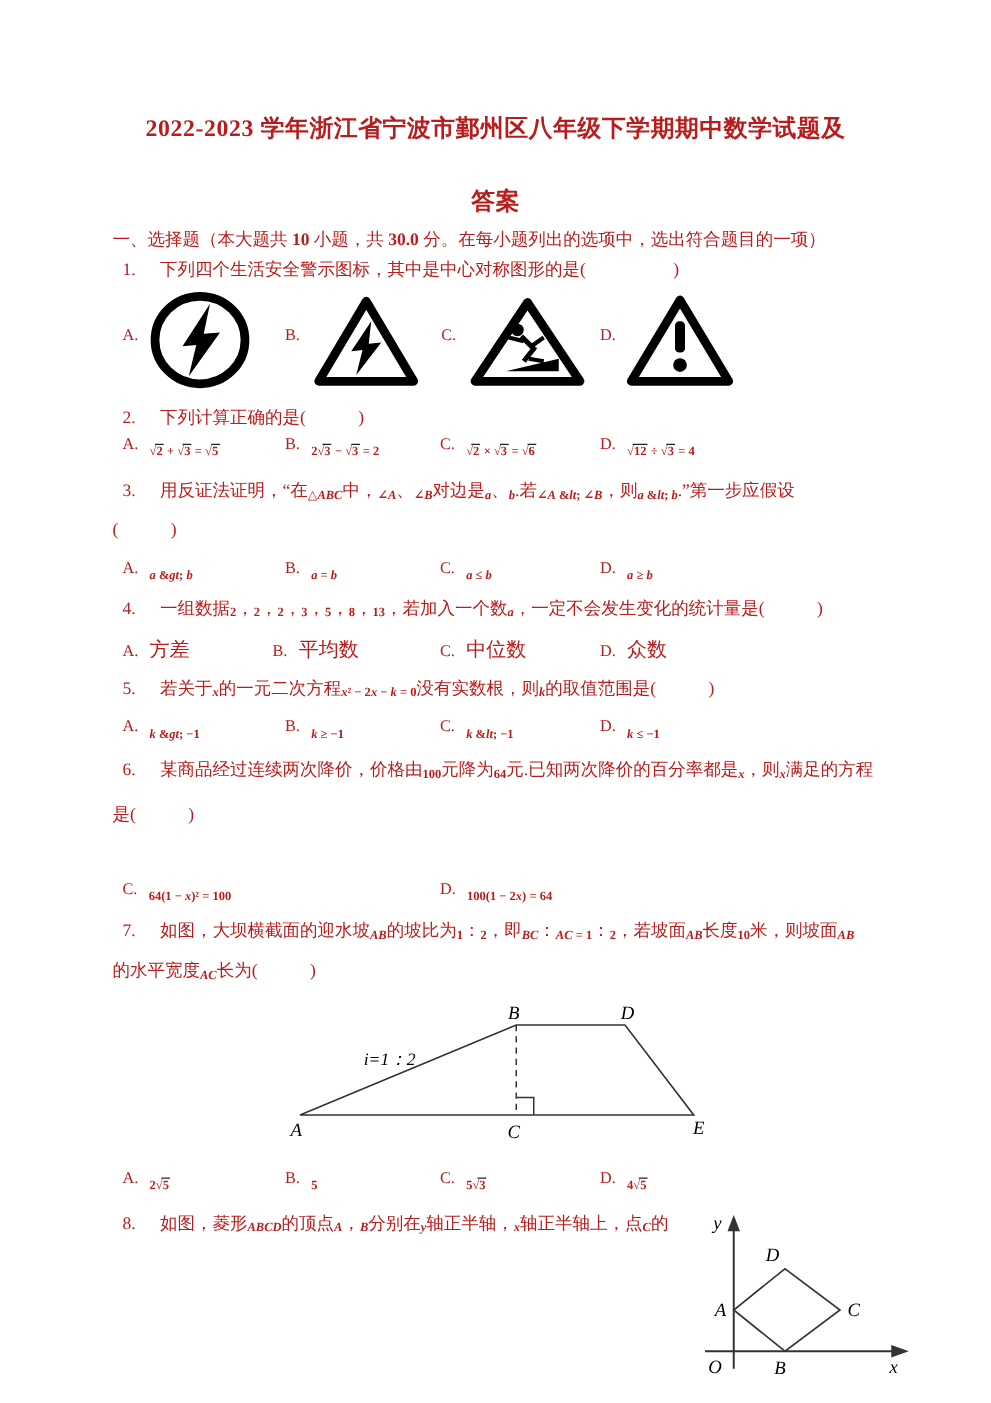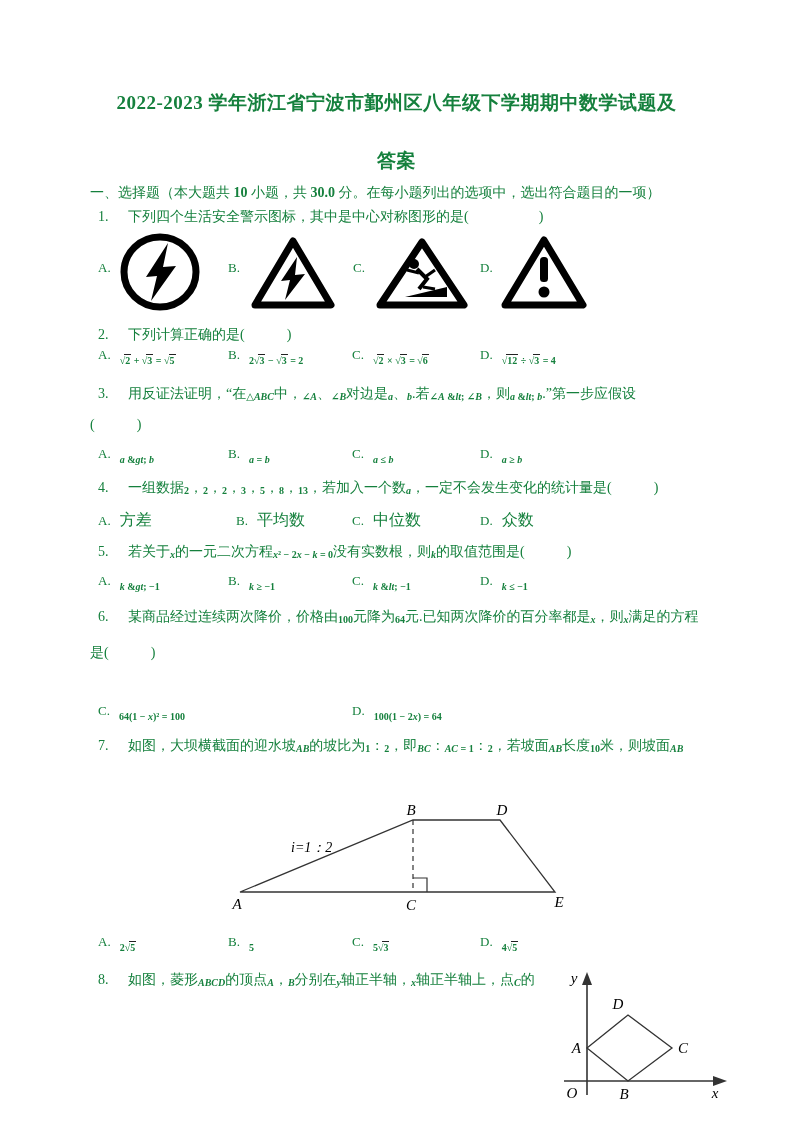--- a/index.html
+++ b/index.html
@@ -1,18 +1,18 @@
 <!DOCTYPE html>
 <html><head>
 <meta charset="utf-8">
 <style>
   html,body { margin:0; padding:0; background:#ffffff; }
   .page {
     position:relative; width:793px; height:1122px; background:#ffffff;
-    font-family:"Liberation Serif","DejaVu Serif",serif; color:#15803d; overflow:hidden;
+    font-family:"Liberation Serif","DejaVu Serif",serif; color:#b91c1c; overflow:hidden;
   }
   .abs { position:absolute; }
   .title { left:0; width:793px; text-align:center; font-size:19px; font-weight:700; letter-spacing:0.5px; white-space:nowrap; }
   .line { font-size:14px; line-height:22px; white-space:nowrap; }
   .qnum { display:inline-block; width:30px; }
   .m { font-family:"Liberation Serif","DejaVu Serif",serif; font-weight:600; font-size:10px; position:relative; top:2px; }
   .m i { font-style:italic; }
   .rad { border-top:1.3px solid #222; padding:0 1px; }
   .sq { margin-right:-1px; }
   .optrow { left:0; width:793px; height:26px; }
@@ -91,21 +91,21 @@
     <span class="opt" style="left:228px;"><span class="olabel">B.</span><span><span class="m"><i>a</i> = <i>b</i></span></span></span>
     <span class="opt" style="left:352px;"><span class="olabel">C.</span><span><span class="m"><i>a</i> ≤ <i>b</i></span></span></span>
     <span class="opt" style="left:480px;"><span class="olabel">D.</span><span><span class="m"><i>a</i> ≥ <i>b</i></span></span></span>
   </div>
 
   <div class="abs line" style="left:98px;top:477px;">
     <span class="qnum">4.</span><span>一组数据<span class="m">2</span>，<span class="m">2</span>，<span class="m">2</span>，<span class="m">3</span>，<span class="m">5</span>，<span class="m">8</span>，<span class="m">13</span>，若加入一个数<span class="m"><i>a</i></span>，一定不会发生变化的统计量是(　　　)</span>
   </div>
   <div class="abs optrow" style="top:510px;">
     <span class="opt" style="left:98px;"><span class="olabel" style="vertical-align:0;">A.</span><span>方差</span></span>
-    <span class="opt" style="left:236px;"><span class="olabel" style="vertical-align:0;">B.</span><span>平均数</span></span>
+    <span class="opt" style="left:218px;"><span class="olabel" style="vertical-align:0;">B.</span><span>平均数</span></span>
     <span class="opt" style="left:352px;"><span class="olabel" style="vertical-align:0;">C.</span><span>中位数</span></span>
     <span class="opt" style="left:480px;"><span class="olabel" style="vertical-align:0;">D.</span><span>众数</span></span>
   </div>
 
   <div class="abs line" style="left:98px;top:541px;">
     <span class="qnum">5.</span><span>若关于<span class="m"><i>x</i></span>的一元二次方程<span class="m"><i>x</i>² − 2<i>x</i> − <i>k</i> = 0</span>没有实数根，则<span class="m"><i>k</i></span>的取值范围是(　　　)</span>
   </div>
   <div class="abs optrow" style="top:573px;">
     <span class="opt" style="left:98px;"><span class="olabel">A.</span><span><span class="m"><i>k</i> &amp;<i>gt</i>; −1</span></span></span>
     <span class="opt" style="left:228px;"><span class="olabel">B.</span><span><span class="m"><i>k</i> ≥ −1</span></span></span>
@@ -118,20 +118,21 @@
   </div>
   <div class="abs line" style="left:90px;top:642px;">是(　　　)</div>
   <div class="abs optrow" style="top:703px;">
     <span class="opt" style="left:98px;"><span class="olabel">C.</span><span><span class="m">64(1 − <i>x</i>)² = 100</span></span></span>
     <span class="opt" style="left:352px;"><span class="olabel">D.</span><span><span class="m">100(1 − 2<i>x</i>) = 64</span></span></span>
   </div>
 
   <div class="abs line" style="left:98px;top:735px;">
     <span class="qnum">7.</span><span>如图，大坝横截面的迎水坡<span class="m"><i>AB</i></span>的坡比为<span class="m">1</span>：<span class="m">2</span>，即<span class="m"><i>BC</i></span>：<span class="m"><i>AC</i> = 1</span>：<span class="m">2</span>，若坡面<span class="m"><i>AB</i></span>长度<span class="m">10</span>米，则坡面<span class="m"><i>AB</i></span></span>
   </div>
+  <div class="abs line" style="left:90px;top:767px;">的水平宽度<span class="m"><i>AC</i></span>长为(　　　)</div>
 
   <div class="abs" style="left:225px;top:803px;">
     <svg width="345" height="115" viewBox="0 0 345 115">
       <path d="M15 89 L188 17 L275 17 L330 89 Z" fill="none" stroke="#333" stroke-width="1.3"></path>
       <line x1="188" y1="17" x2="188" y2="89" stroke="#333" stroke-width="1.2" stroke-dasharray="5 4"></line>
       <path d="M188 75 L202 75 L202 89" fill="none" stroke="#333" stroke-width="1.2"></path>
       <text x="12" y="106" font-size="15" font-style="italic" text-anchor="middle">A</text>
       <text x="186" y="12" font-size="15" font-style="italic" text-anchor="middle">B</text>
       <text x="186" y="107" font-size="15" font-style="italic" text-anchor="middle">C</text>
       <text x="277" y="12" font-size="15" font-style="italic" text-anchor="middle">D</text>

